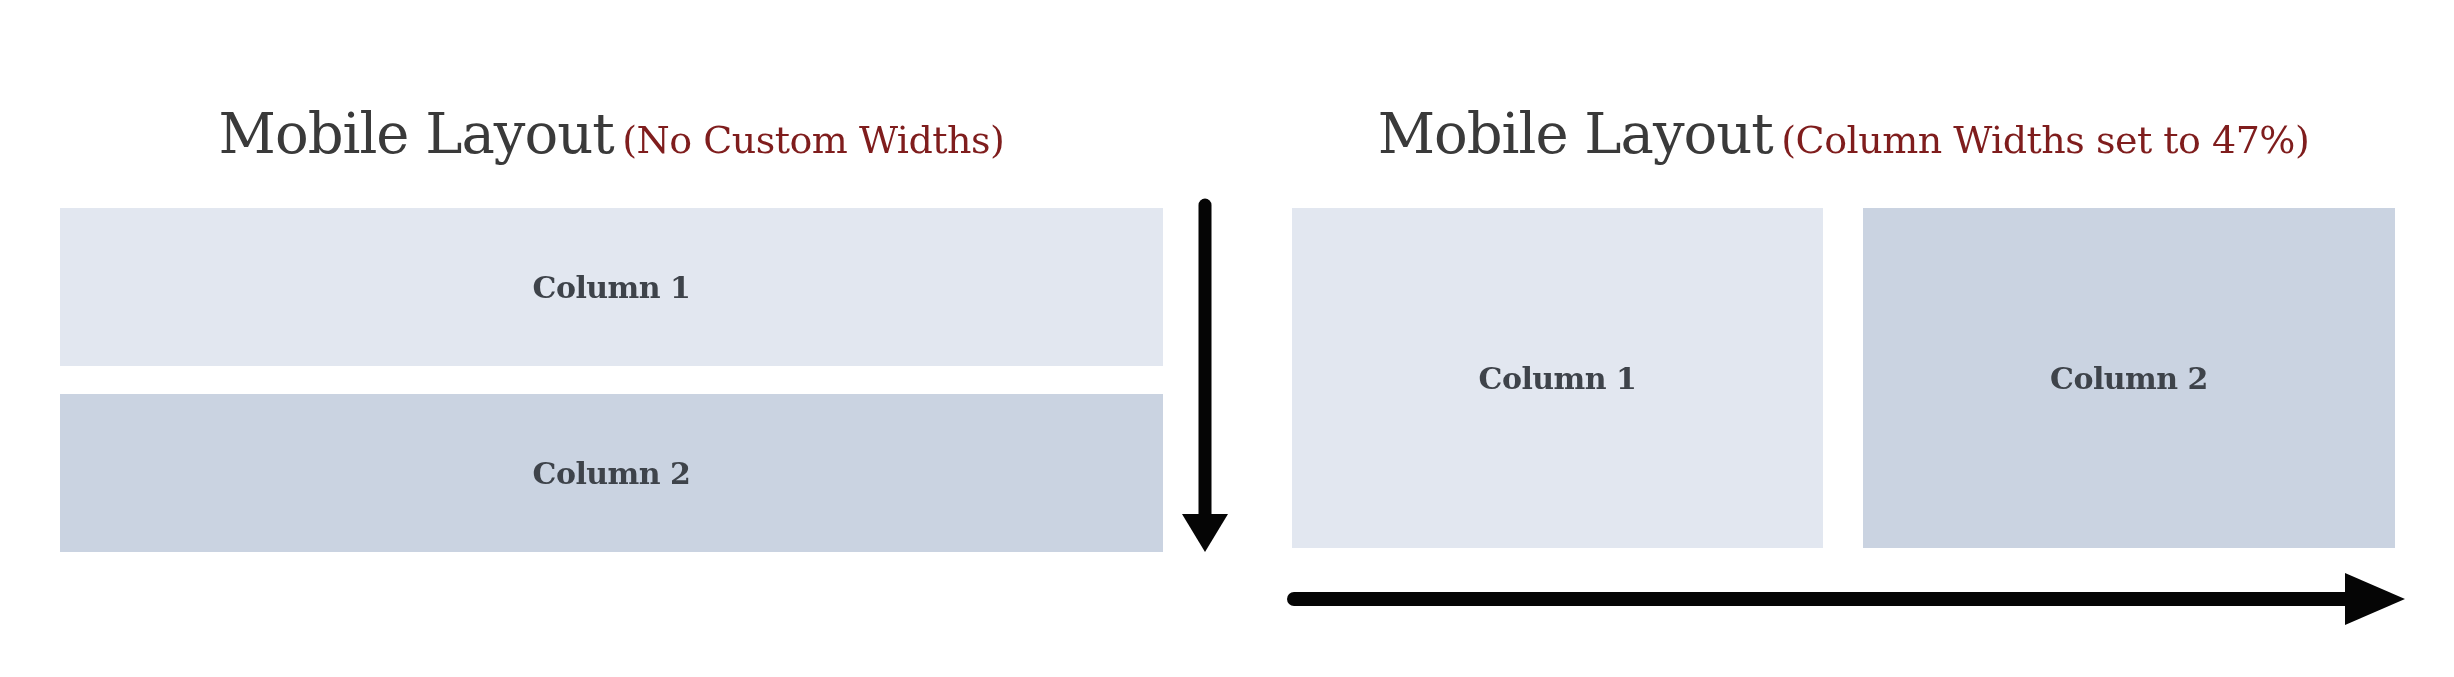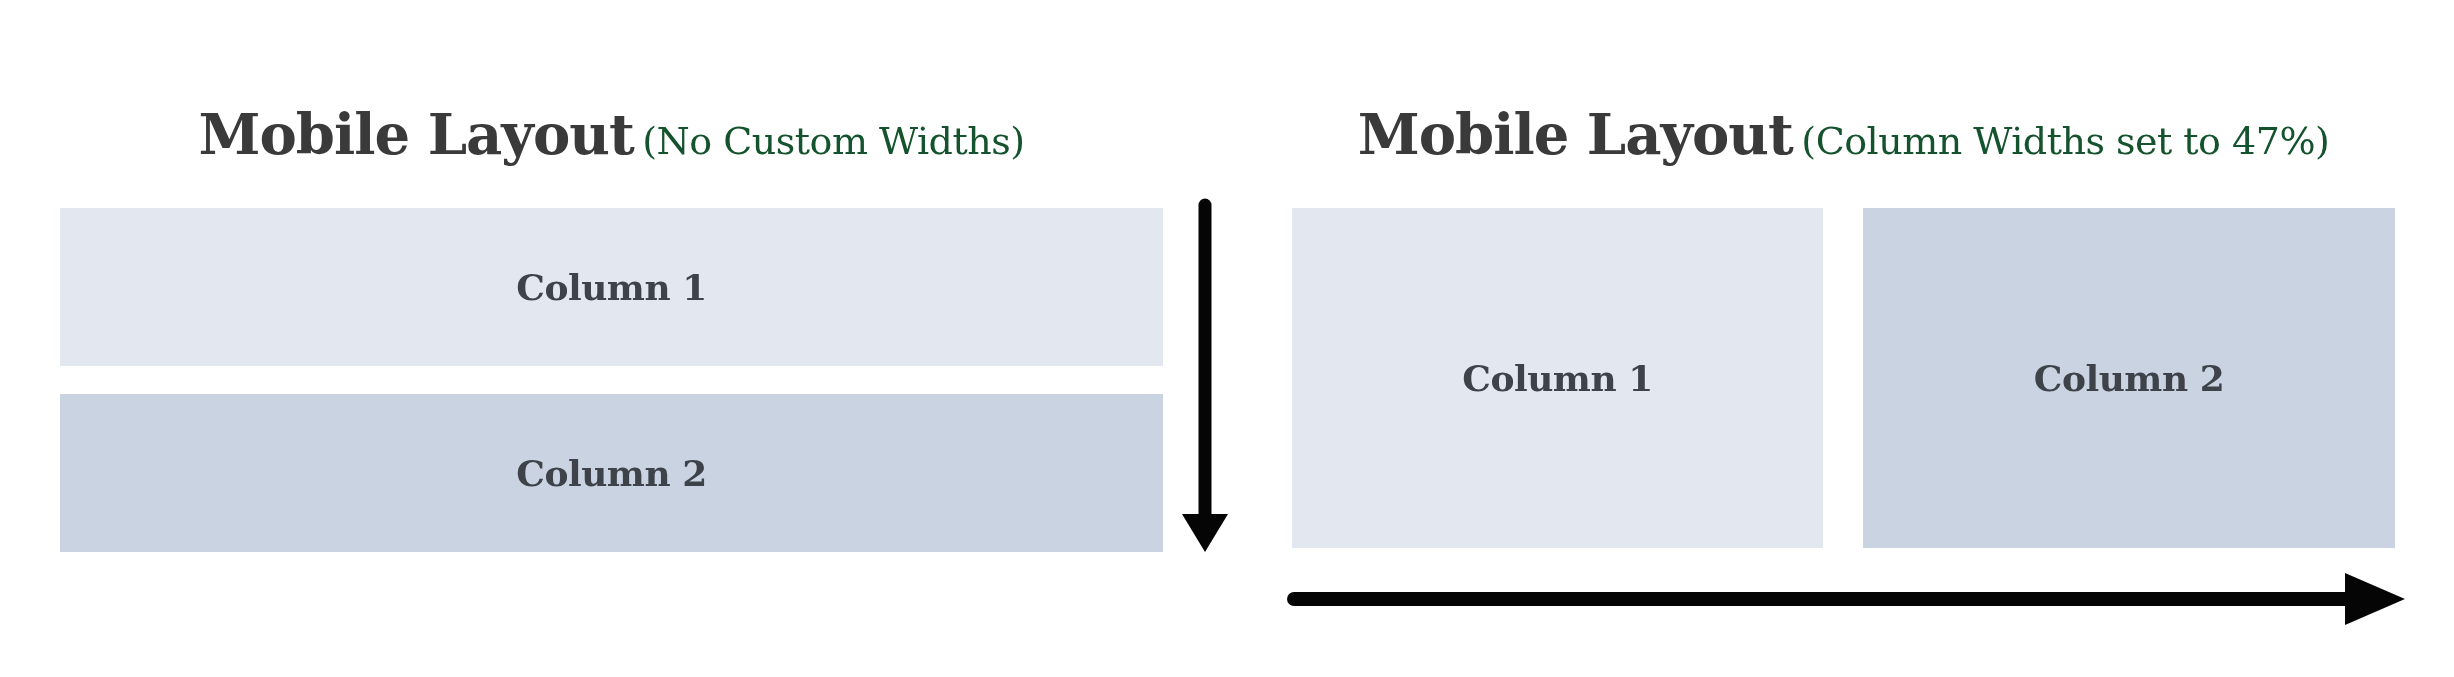--- a/index.html
+++ b/index.html
@@ -21,38 +21,38 @@
     height: 72px;
     margin: 0;
     text-align: center;
     white-space: nowrap;
     line-height: 72px;
   }
   .panel-title-left  { left: 60px;   width: 1103px; }
   .panel-title-right { left: 1292px; width: 1103px; }
   .title-main {
     font-size: 56px;
-    font-weight: bold;
+    font-weight: normal;
     color: #3a3a3a;
     letter-spacing: -1px;
   }
   .title-sub {
     font-size: 38px;
     font-weight: normal;
-    color: #14532d;
+    color: #7f1d1d;
     letter-spacing: -0.5px;
   }
   .col-box {
     position: absolute;
     display: flex;
     align-items: center;
     justify-content: center;
   }
   .box-label {
-    font-size: 36px;
+    font-size: 30px;
     font-weight: bold;
     color: #3e434a;
     letter-spacing: -0.5px;
   }
   #left-box-1  { left: 60px;   top: 208px; width: 1103px; height: 158px; }
   #left-box-2  { left: 60px;   top: 394px; width: 1103px; height: 158px; }
   #right-box-1 { left: 1292px; top: 208px; width: 531px;  height: 340px; }
   #right-box-2 { left: 1863px; top: 208px; width: 532px;  height: 340px; }
   .down-arrow-svg {
     position: absolute;

